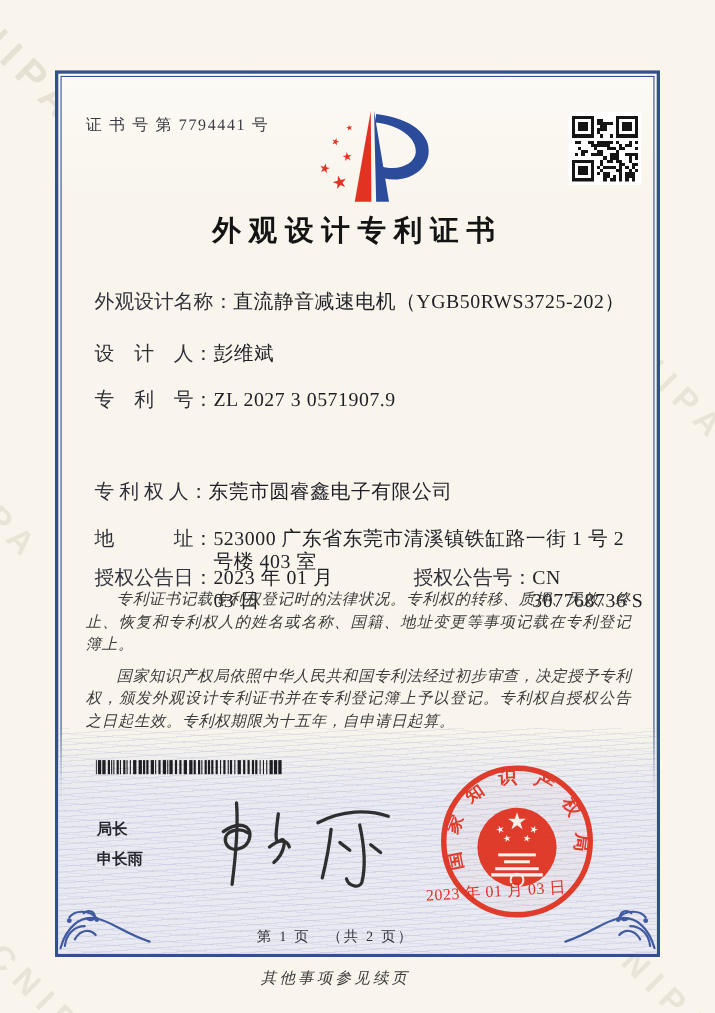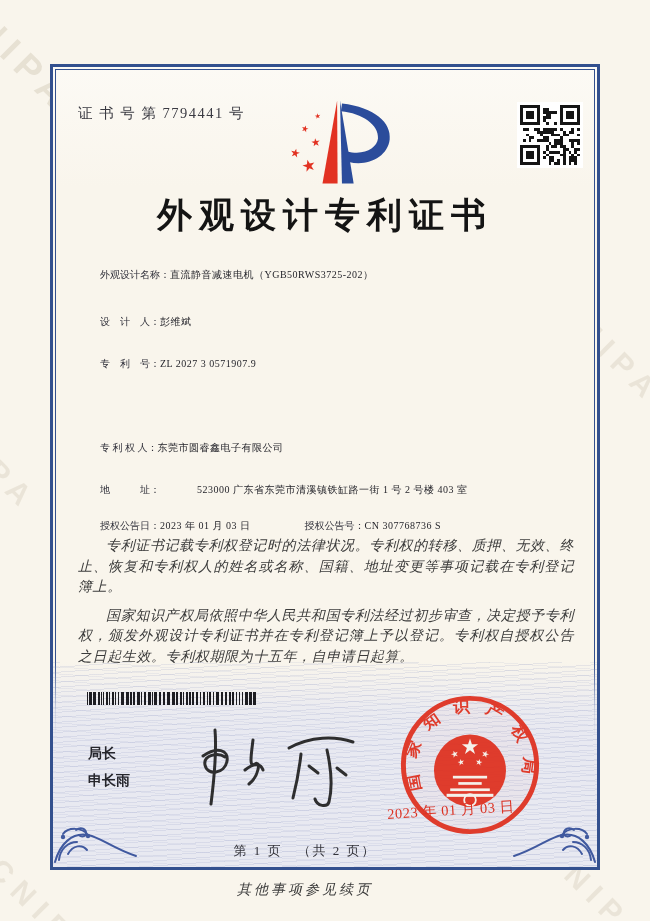--- a/index.html
+++ b/index.html
@@ -32,23 +32,23 @@
     background:
       repeating-linear-gradient(176deg, rgba(120,132,185,.15) 0 1px, rgba(120,132,185,0) 1px 5px),
       repeating-linear-gradient(184deg, rgba(120,132,185,.10) 0 1px, rgba(120,132,185,0) 1px 7px);
   }
   
   .certno { position:absolute; left:78px; top:104px; font-size:14.5px; letter-spacing:1.5px; color:#3a3a42; }
   .logo   { position:absolute; left:268px; top:96px; width:146px; height:93px; }
   .qr     { position:absolute; left:517px; top:102px; width:66px; height:66px; background:#fff; }
   .qr svg { position:absolute; inset:3px; }
   .title  { position:absolute; left:0; right:0; top:192px; text-align:center;
-            font-size:35px; font-weight:700; letter-spacing:7px; color:#141414; }
-  
-  .frow   { position:absolute; left:100px; right:60px; font-size:10px; line-height:21px; display:flex; }
+            font-size:26px; font-weight:700; letter-spacing:7px; color:#141414; }
+  
+  .frow   { position:absolute; left:86px; right:60px; font-size:18px; line-height:21px; display:flex; }
   .flabel { color:#30303a; flex:none; }
   .fvalue { color:#1f1f26; letter-spacing:.5px; }
   .grant-row .cell { display:flex; }
   .grant-row .cell + .cell { margin-left:54px;justify-content:flex-end; }
   
   .paras { position:absolute; left:78px; top:536px; width:496px;
            font-size:14px; line-height:20.5px; color:#3b3b3b;
            font-style:italic; text-align:justify; }
   .paras p { margin:0; text-indent:2em; letter-spacing:.6px; }
   .paras p + p { margin-top:8px; }
@@ -361,21 +361,21 @@
     <span class="fvalue">彭维斌</span>
   </div>
   <div class="frow" style="top:353px;">
     <span class="flabel">专　利　号：</span>
     <span class="fvalue">ZL 2027 3 0571907.9</span>
   </div>
   <div class="frow" style="top:437px;">
     <span class="flabel">专 利 权 人：</span>
     <span class="fvalue">东莞市圆睿鑫电子有限公司</span>
   </div>
-  <div class="frow" style="top:479px;gap:37px;">
+  <div class="frow" style="top:479px;">
     <span class="flabel">地　　　址：</span>
     <span class="fvalue">523000 广东省东莞市清溪镇铁缸路一街 1 号 2 号楼 403 室</span>
   </div>
   <div class="frow grant-row" style="top:515px;">
     <span class="cell">
       <span class="flabel">授权公告日：</span>
       <span class="fvalue">2023 年 01 月 03 日</span>
     </span>
     <span class="cell">
       <span class="flabel">授权公告号：</span>

